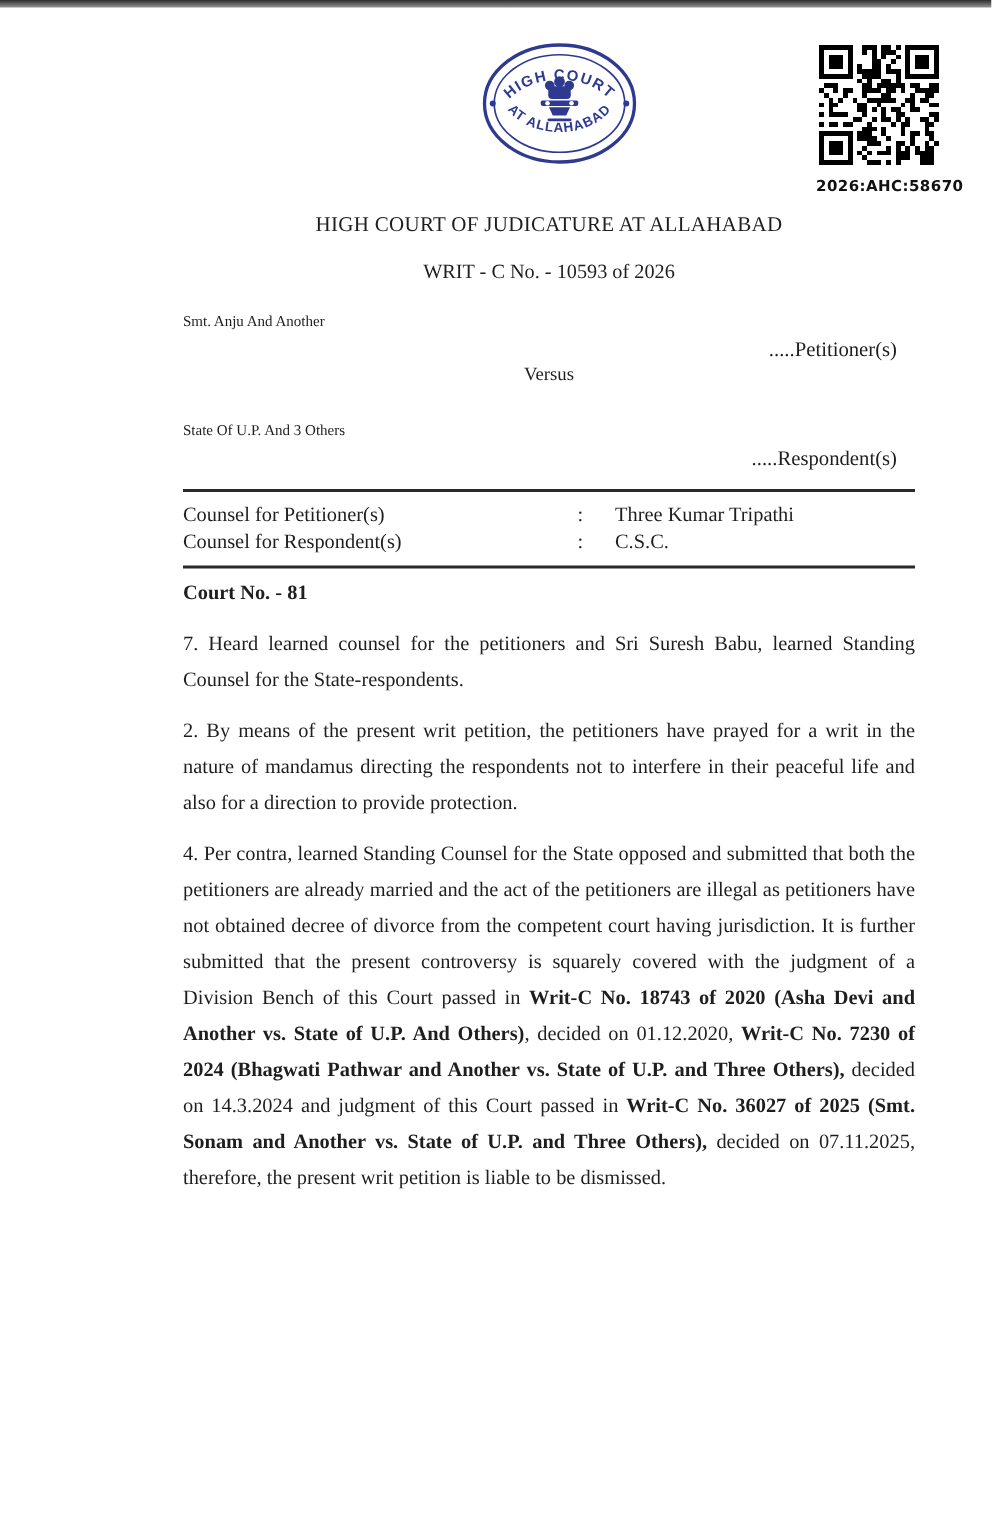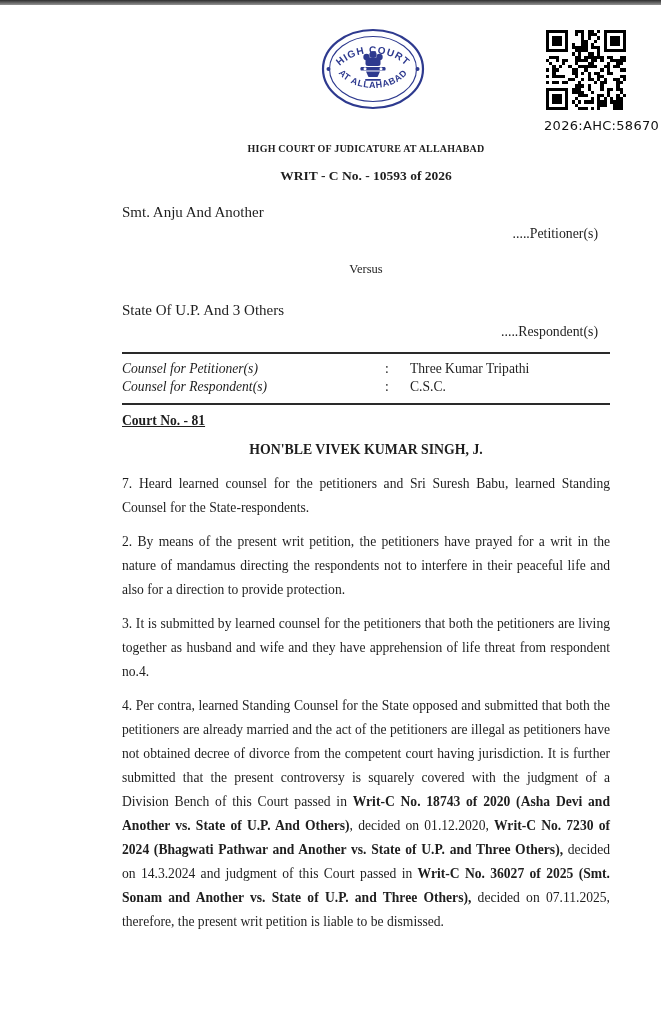--- a/index.html
+++ b/index.html
@@ -13,49 +13,49 @@
   }
   .topbar {
     height:5px; width:100%;
     background:linear-gradient(#2e2e2e, #949494);
   }
   .header { position:relative; height:135px; }
   .seal { position:absolute; left:320px; top:21px; }
   .qr-wrap { position:absolute; left:544px; top:25px; width:84px; text-align:center; }
   .qr-label {
     font-family:"DejaVu Sans", sans-serif;
-    font-weight:normal; font-size:13px; color:#111;
+    font-weight:bold; font-size:10px; color:#111;
     margin-top:4px; letter-spacing:0.3px;
   }
   .content { padding:0 51px 0 122px; }
   .doc-title {
-    text-align:center; font-weight:bold; font-size:10px;
+    text-align:center; font-weight:normal; font-size:14px;
     margin:3px 0 0 0; letter-spacing:0.2px;
   }
   .case-number {
-    text-align:center; font-weight:bold; font-size:13.5px;
+    text-align:center; font-weight:normal; font-size:13.5px;
     margin:14px 0 0 0;
   }
-  .party-name { font-size:15px; margin:20px 0 0 0; }
+  .party-name { font-size:10px; margin:20px 0 0 0; }
   .party-tag  { font-size:13.8px; text-align:right; margin:5px 12px 0 0; }
-  .versus     { font-size:12.5px; text-align:center; margin:20px 0 0 0; }
+  .versus     { font-size:12.5px; text-align:center; margin:1px 0 0 0; }
   .party-name.respondent { margin-top:25px; }
   .rule {
     border:none; border-top:2px solid #2a2a2a;
     margin:12px 0 0 0; height:0;
   }
   .rule.thin { margin-top:7px; }
   .counsel-block { margin-top:6px; }
   .counsel-row {
     display:flex; font-size:13.6px; line-height:18px;
   }
-  .counsel-row .c-label { width:263px;font-style:italic; }
+  .counsel-row .c-label { width:263px; }
   .counsel-row .c-colon { width:25px; }
   .court-no {
-    font-weight:bold; font-size:13.6px; text-decoration:underline;
+    font-weight:bold; font-size:13.6px; 
     margin:8px 0 0 0;
   }
   .judge-line {
     text-align:center; font-weight:bold; font-size:13.8px;
     margin:13px 0 0 0;
   }
   .body-text p {
     font-size:13.6px; line-height:24px;
     text-align:justify;
     margin:10px 0 0 0;
@@ -347,22 +347,20 @@
     <div class="counsel-row">
       <span class="c-label">Counsel for Respondent(s)</span>
       <span class="c-colon">:</span>
       <span class="c-value">C.S.C.</span>
     </div>
   </div>
 
   <hr class="rule thin">
 
   <div class="court-no">Court No. - 81</div>
-  <div class="judge-line">HON'BLE VIVEK KUMAR SINGH, J.</div>
 
   <div class="body-text">
     <p><span>7. Heard learned counsel for the petitioners and Sri Suresh Babu, learned Standing Counsel for the State-respondents.</span></p>
     <p><span>2. By means of the present writ petition, the petitioners have prayed for a writ in the nature of mandamus directing the respondents not to interfere in their peaceful life and also for a direction to provide protection.</span></p>
-    <p><span>3. It is submitted by learned counsel for the petitioners that both the petitioners are living together as husband and wife and they have apprehension of life threat from respondent no.4.</span></p>
     <p><span>4. Per contra, learned Standing Counsel for the State opposed and submitted that both the petitioners are already married and the act of the petitioners are illegal as petitioners have not obtained decree of divorce from the competent court having jurisdiction. It is further submitted that the present controversy is squarely covered with the judgment of a Division Bench of this Court passed in </span><b>Writ-C No. 18743 of 2020 (Asha Devi and Another vs. State of U.P. And Others)</b><span>, decided on 01.12.2020, </span><b>Writ-C No. 7230 of 2024 (Bhagwati Pathwar and Another vs. State of U.P. and Three Others),</b><span> decided on 14.3.2024 and judgment of this Court passed in </span><b>Writ-C No. 36027 of 2025 (Smt. Sonam and Another vs. State of U.P. and Three Others),</b><span> decided on 07.11.2025, therefore, the present writ petition is liable to be dismissed.</span></p>
   </div>
 
 </div>
 
 </body></html>

